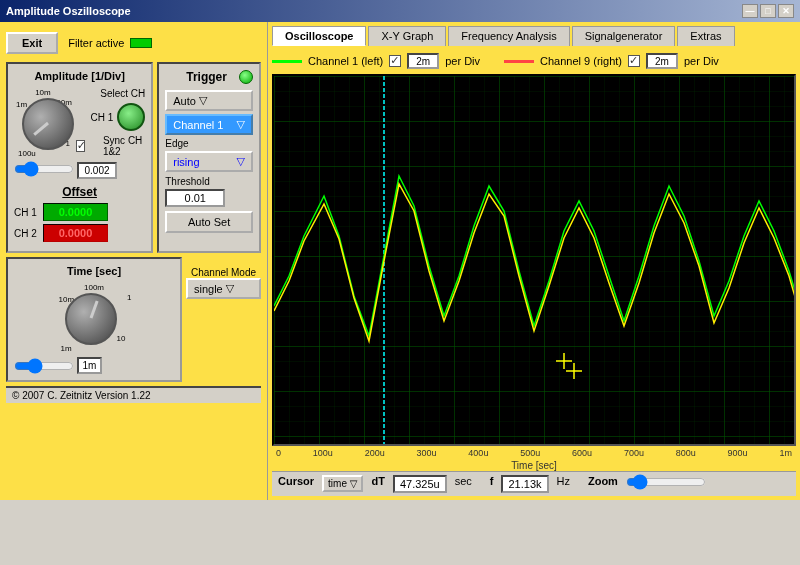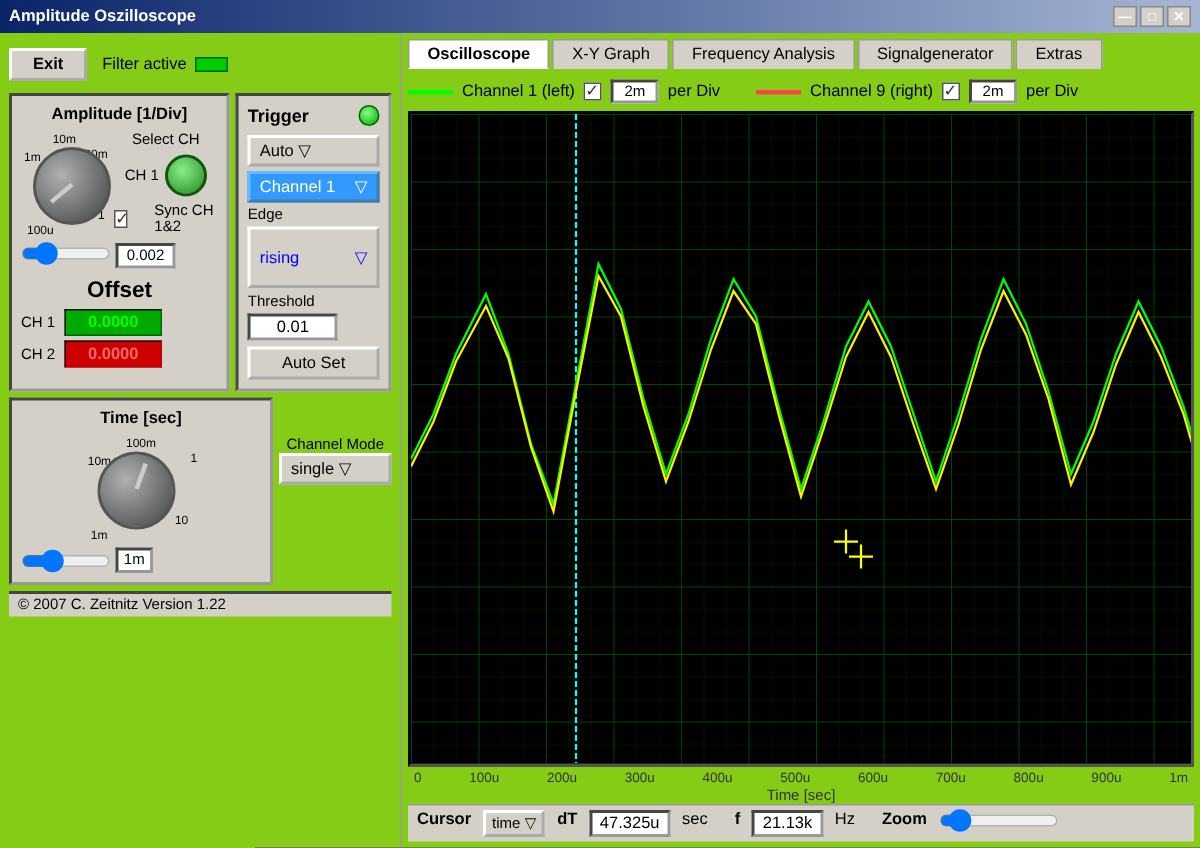--- a/index.html
+++ b/index.html
@@ -36,22 +36,22 @@
       font-size: 9px;
       display: flex;
       align-items: center;
       justify-content: center;
       cursor: pointer;
     }
 
     
     .main-container {
       display: flex;
-      height: 543px;
-      background: #84cc16;
+      height: 478px;
+      background: #fde047;
     }
 
     
     .left-panel {
       width: 268px;
       padding: 6px;
       display: flex;
       flex-direction: column;
       gap: 4px;
       border-right: 1px solid #999;
@@ -120,21 +120,21 @@
       position: absolute;
       top: 5px;
       left: 50%;
       transform: translateX(-50%) rotate(-40deg);
       transform-origin: bottom center;
     }
 
     .select-ch-area {
       display: flex;
       flex-direction: column;
-      align-items: center;
+      align-items: flex-end;
       gap: 4px;
       margin-left: auto;
     }
 
     .ch-knob-container {
       display: flex;
       align-items: center;
       gap: 4px;
     }
 
@@ -153,22 +153,23 @@
       font-size: 10px;
     }
 
     .offset-area {
       margin-top: 6px;
     }
 
     .offset-title {
       text-align: center;
       font-weight: bold;
-      font-size: 15px;
+      font-size: 12px;
       margin-bottom: 4px;
+      text-decoration: underline;
     }
 
     .offset-row {
       display: flex;
       align-items: center;
       gap: 4px;
       margin-bottom: 3px;
     }
 
     .offset-label {
@@ -215,20 +216,21 @@
       border: 2px inset #999;
       background: #d4d0c8;
       padding: 6px;
     }
 
     .trigger-header {
       display: flex;
       align-items: center;
       justify-content: space-between;
       margin-bottom: 6px;
+      margin-left: 21px;
     }
 
     .trigger-led {
       width: 14px;
       height: 14px;
       border-radius: 50%;
       background: radial-gradient(circle at 40% 35%, #88ff88, #00aa00);
       border: 1px solid #006600;
     }
 
@@ -256,21 +258,21 @@
       margin-bottom: 3px;
       display: flex;
       align-items: center;
       justify-content: space-between;
     }
 
     .edge-btn {
       background: #d4d0c8;
       border: 2px outset #fff;
       color: blue;
-      padding: 12px 6px;
+      padding: 2px 6px;
       font-size: 11px;
       cursor: pointer;
       width: 100%;
       margin-bottom: 3px;
       display: flex;
       align-items: center;
       justify-content: space-between;
     }
 
     .threshold-area {
@@ -320,21 +322,21 @@
       width: 0;
       height: 0;
       border-left: 12px solid #004400;
       border-top: 8px solid transparent;
       border-bottom: 8px solid transparent;
       margin-left: 3px;
     }
 
     
     .channel-mode {
-      margin-top: 20px;
+      margin-top: 4px;
     }
 
     
     .middle-section {
       display: flex;
       gap: 4px;
     }
 
     
     .right-panel {

